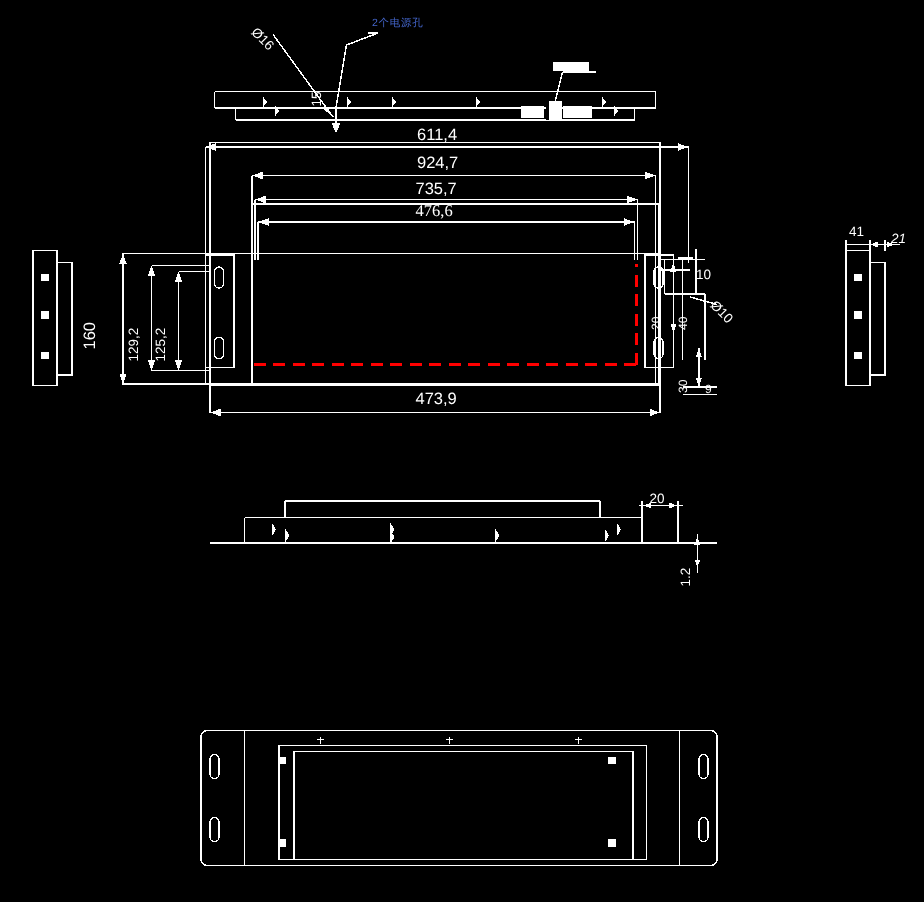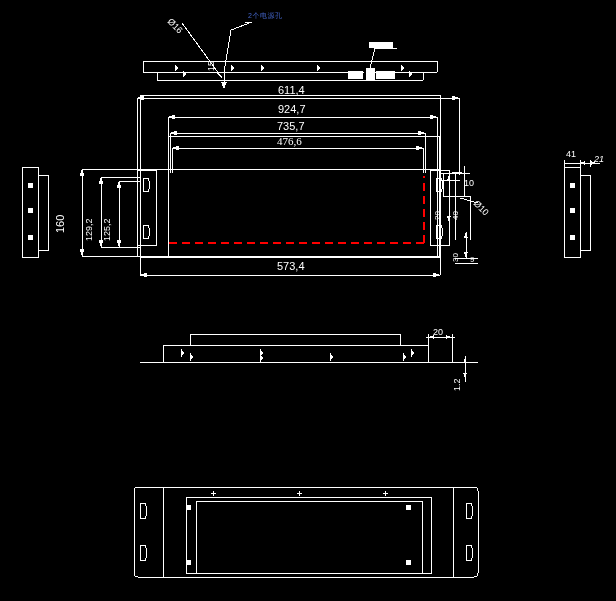--- a/index.html
+++ b/index.html
@@ -236,21 +236,21 @@
 </svg>
 
 <div class="lbl dimS rotm45" style="left:172px;top:17px;">Ø16</div>
 <div class="lbl dimS rot90" style="left:216px;top:62px;">15</div>
 <div class="lbl cn" style="left:248px;top:12px;">2个电源孔</div>
 
 <div class="lbl dim" style="left:278px;top:85px;">611,4</div>
 <div class="lbl dim" style="left:278px;top:104px;">924,7</div>
 <div class="lbl dim" style="left:277px;top:121px;">735,7</div>
 <div class="lbl dim" style="left:277px;top:136px;font-family:Liberation Serif, serif;">476,6</div>
-<div class="lbl dim" style="left:277px;top:261px;">573,4</div>
+<div class="lbl dim" style="left:277px;top:261px;">473,9</div>
 
 <div class="lbl dim rot90" style="left:66px;top:222px;">160</div>
 <div class="lbl dimS rot90" style="left:94px;top:232px;">129,2</div>
 <div class="lbl dimS rot90" style="left:112px;top:232px;">125,2</div>
 
 <div class="lbl dimS" style="left:464px;top:179px;">10</div>
 <div class="lbl dimXS rot90" style="left:442px;top:212px;">20</div>
 <div class="lbl dimXS rot90" style="left:460px;top:212px;">40</div>
 <div class="lbl dimS rotm45" style="left:478px;top:199px;">Ø10</div>
 <div class="lbl dimXS rot90" style="left:460px;top:254px;">30</div>

